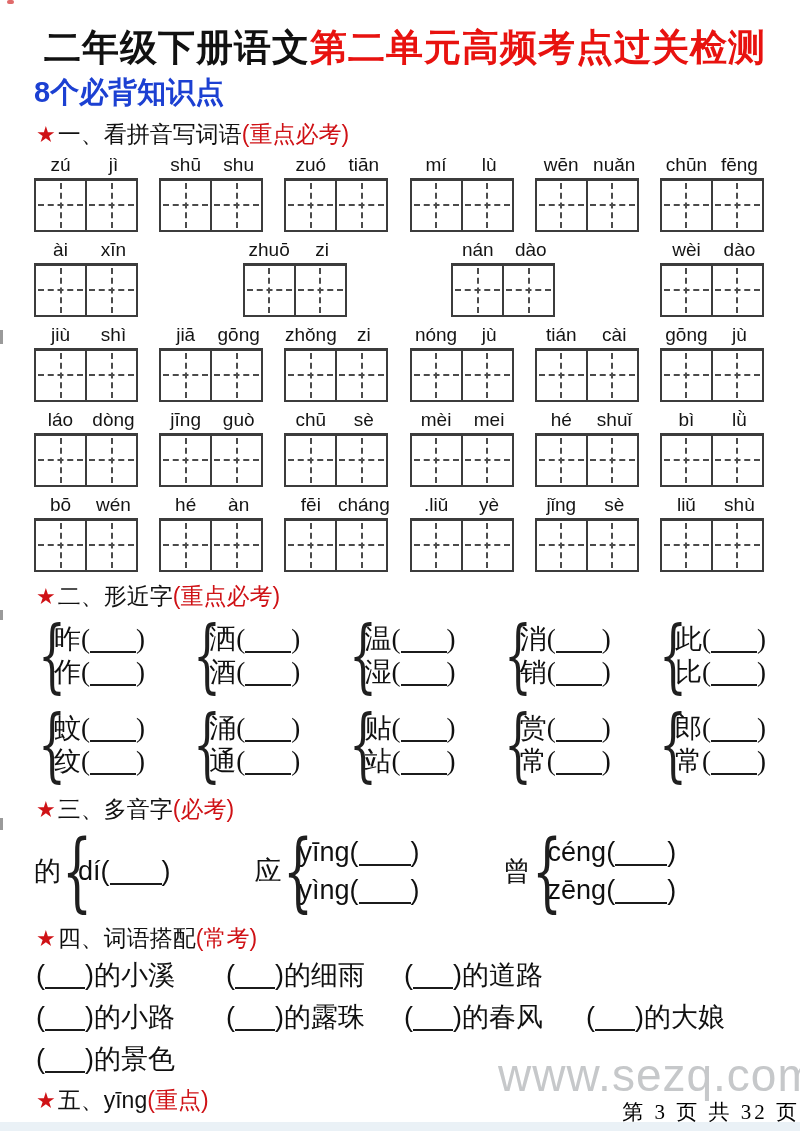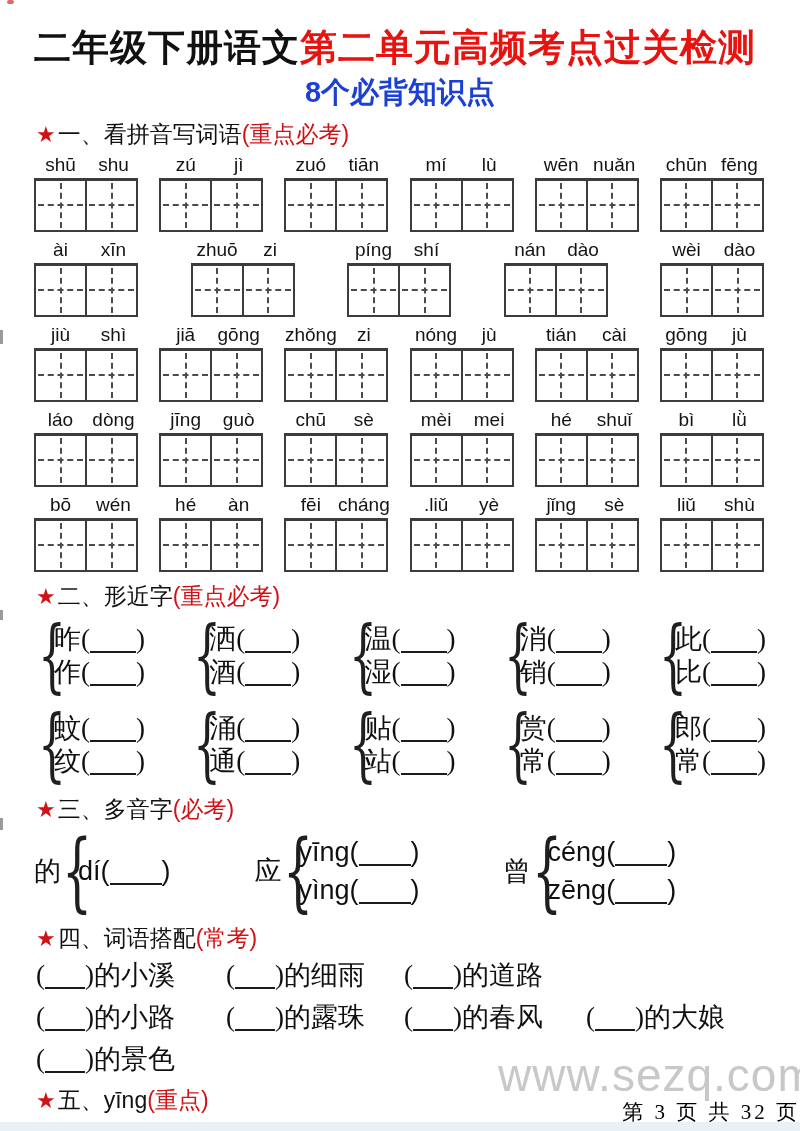--- a/index.html
+++ b/index.html
@@ -3,23 +3,23 @@
 <meta charset="utf-8">
 <style>
   html,body{margin:0;padding:0;}
   body{
     width:800px;height:1131px;background:#ffffff;position:relative;overflow:hidden;
     font-family:"Liberation Sans","DejaVu Sans",sans-serif;color:#111;
   }
   .page{position:relative;z-index:1;padding:26px 34px 0 34px;box-sizing:border-box;}
 
   
-  .title{ text-align:left;font-size:37px;font-weight:900;letter-spacing:1px;line-height:1.2;white-space:nowrap;}
+  .title{ text-align:right;font-size:37px;font-weight:900;letter-spacing:1px;line-height:1.2;white-space:nowrap;}
   .title .t-red{color:var(--title-red);}
-  .subtitle{text-align:center;font-size:29px;font-weight:800;color:var(--blue);margin-top:6px;line-height:1.15;}
+  .subtitle{text-align:left;font-size:29px;font-weight:800;color:var(--blue);margin-top:6px;line-height:1.15;}
   .sec-head{font-size:23px;font-weight:400;margin:10px 0 4px 2px;line-height:1.3;white-space:nowrap;}
   .sec-head .star{color:var(--red);margin-right:2px;font-size:22px;}
   .sec-head .tag{color:var(--red);}
 
   
   .py-row{display:flex;justify-content:space-between;margin-bottom:7px;}
   .py-col{width:106px;}
   .py-label{display:flex;margin-bottom:2px;}
   .py-label span{flex:1;text-align:center;font-size:19px;font-weight:500;color:#141414;white-space:nowrap;}
   .wgrid{display:flex;width:104px;height:54px;box-sizing:border-box;border:2px solid #3c3c3c;border-top-width:3px;background:#fff;}
@@ -44,21 +44,21 @@
 
   
   .dy-row{display:flex;align-items:center;margin:4px 0 10px 0;}
   .dy-group{display:flex;align-items:center;}
   .dy-group + .dy-group{margin-left:84px;}
   .dy-lead{font-family:"Liberation Serif","DejaVu Serif",serif;font-size:27px;margin-right:1px;}
   .dy-entry{font-size:27px;line-height:38px;white-space:nowrap;color:#101010;}
 
   
   .dp-row{display:grid;grid-template-columns:190px 178px 182px 1fr;margin:0 0 8px 2px;}
-  .dp-item,.lc-item{font-family:Liberation Serif, serif;font-size:27px;line-height:34px;white-space:nowrap;color:#101010;}
+  .dp-item,.lc-item{font-family:Liberation Sans, sans-serif;font-size:27px;line-height:34px;white-space:nowrap;color:#101010;}
   .lc-row{display:grid;grid-template-columns:190px 176px 184px 1fr;margin:2px 0 0 2px;}
 
   .footer{position:absolute;left:0;right:0;top:1098px;text-align:right;z-index:1;
     font-family:"Liberation Serif","DejaVu Serif",serif;font-size:21px;color:#000000;letter-spacing:3px;}
 
   .watermark{position:absolute;left:498px;top:1048px;z-index:0;
     font-size:46px;color:#c6c8ca;letter-spacing:1px;font-weight:400;}
 
   
   .speck-red{position:absolute;left:7px;top:0;width:7px;height:4px;background:#e06a6a;border-radius:2px;z-index:2;}
@@ -80,40 +80,40 @@
 
   <div class="title"><span>二年级下册语文</span><span class="t-red">第二单元高频考点过关检测</span></div>
 
   <div class="subtitle">8个必背知识点</div>
 
   <div class="sec-head"><span class="star">★</span><span>一、看拼音写词语</span><span class="tag">(重点必考)</span></div>
   <div id="pinyin-rows">
       <div class="py-row">
         <div class="py-col">
           <div class="py-label">
+            <span>zú</span>
+            <span>jì</span>
+          </div>
+          <div class="wgrid">
+            <div class="wcell"></div>
+            <div class="wcell"></div>
+          </div>
+        </div>
+        <div class="py-col">
+          <div class="py-label">
             <span>shū</span>
             <span>shu</span>
           </div>
           <div class="wgrid">
             <div class="wcell"></div>
             <div class="wcell"></div>
           </div>
         </div>
         <div class="py-col">
           <div class="py-label">
-            <span>zú</span>
-            <span>jì</span>
-          </div>
-          <div class="wgrid">
-            <div class="wcell"></div>
-            <div class="wcell"></div>
-          </div>
-        </div>
-        <div class="py-col">
-          <div class="py-label">
             <span>zuó</span>
             <span>tiān</span>
           </div>
           <div class="wgrid">
             <div class="wcell"></div>
             <div class="wcell"></div>
           </div>
         </div>
         <div class="py-col">
           <div class="py-label">
@@ -154,30 +154,20 @@
           </div>
           <div class="wgrid">
             <div class="wcell"></div>
             <div class="wcell"></div>
           </div>
         </div>
         <div class="py-col">
           <div class="py-label">
             <span>zhuō</span>
             <span>zi</span>
-          </div>
-          <div class="wgrid">
-            <div class="wcell"></div>
-            <div class="wcell"></div>
-          </div>
-        </div>
-        <div class="py-col">
-          <div class="py-label">
-            <span>píng</span>
-            <span>shí</span>
           </div>
           <div class="wgrid">
             <div class="wcell"></div>
             <div class="wcell"></div>
           </div>
         </div>
         <div class="py-col">
           <div class="py-label">
             <span>nán</span>
             <span>dào</span>

